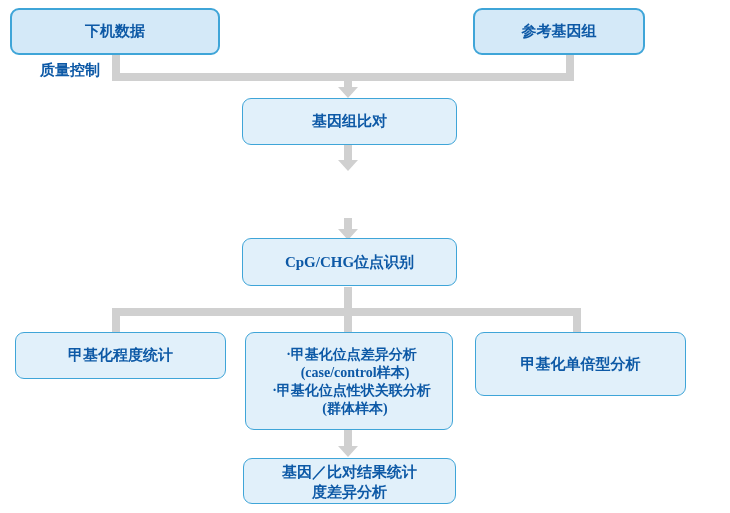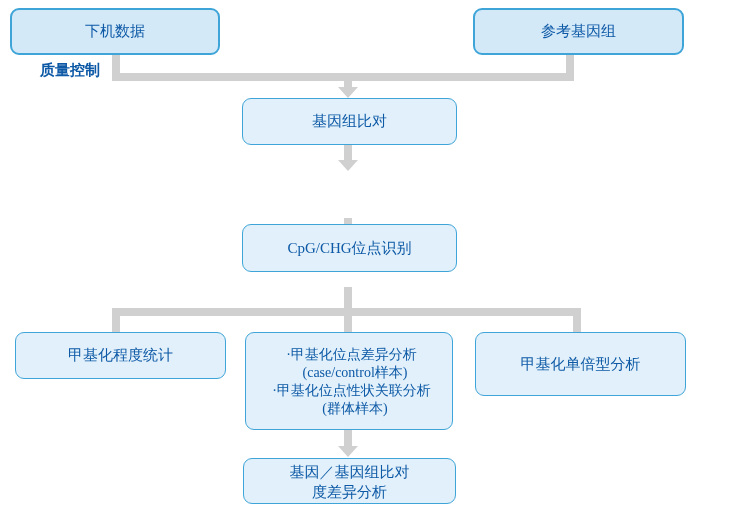--- a/index.html
+++ b/index.html
@@ -15,21 +15,21 @@
     background: #ffffff;
     overflow: hidden;
   }
   .node {
     position: absolute;
     box-sizing: border-box;
     background: #e1f0fa;
     border: 1.5px solid #3fa5d8;
     border-radius: 9px;
     color: #0d59a6;
-    font-weight: normal;
+    font-weight: bold;
     font-size: 15px;
     display: flex;
     align-items: center;
     justify-content: center;
     text-align: center;
     z-index: 2;
   }
   .node.primary {
     background: #d4e9f8;
     border-width: 2px;
@@ -97,46 +97,46 @@
 
   <div class="conn" style="left:344px; top:430px; width:8px; height:16px;"></div>
   <div class="arrowhead" style="left:338px; top:446px;"></div>
 
   <div class="edge-label" style="left:40px; top:61px;">质量控制</div>
 
   <div class="node primary" style="left:10px; top:8px; width:210px; height:47px;">
     <span>下机数据</span>
   </div>
 
-  <div class="node primary" style="left:473px; top:8px; width:211px; height:47px;">
+  <div class="node primary" style="left:473px; top:8px; width:172px; height:47px;">
     <span>参考基因组</span>
   </div>
 
   <div class="node" style="left:242px; top:98px; width:215px; height:47px;">
     <span>基因组比对</span>
   </div>
 
 
-  <div class="node" style="left:242px; top:224px; width:215px; height:48px;text-align:right;">
+  <div class="node" style="left:242px; top:238px; width:215px; height:48px;text-align:right;">
     <span>CpG/CHG位点识别</span>
   </div>
 
   <div class="node" style="left:15px; top:332px; width:211px; height:47px;">
     <span>甲基化程度统计</span>
   </div>
 
   <div class="node multiline" style="left:245px; top:332px; width:208px; height:98px;">
     <div>·甲基化位点差异分析</div>
     <div class="cont">(case/control样本)</div>
     <div>·甲基化位点性状关联分析</div>
     <div class="cont">(群体样本)</div>
   </div>
 
   <div class="node" style="left:475px; top:332px; width:211px; height:64px;">
     <span>甲基化单倍型分析</span>
   </div>
 
   <div class="node twoline" style="left:243px; top:458px; width:213px; height:46px;">
-    <div>基因／基因组比对</div>
+    <div>基因／比对结果统计</div>
     <div>度差异分析</div>
   </div>
 
 </div>
 
 </body></html>

